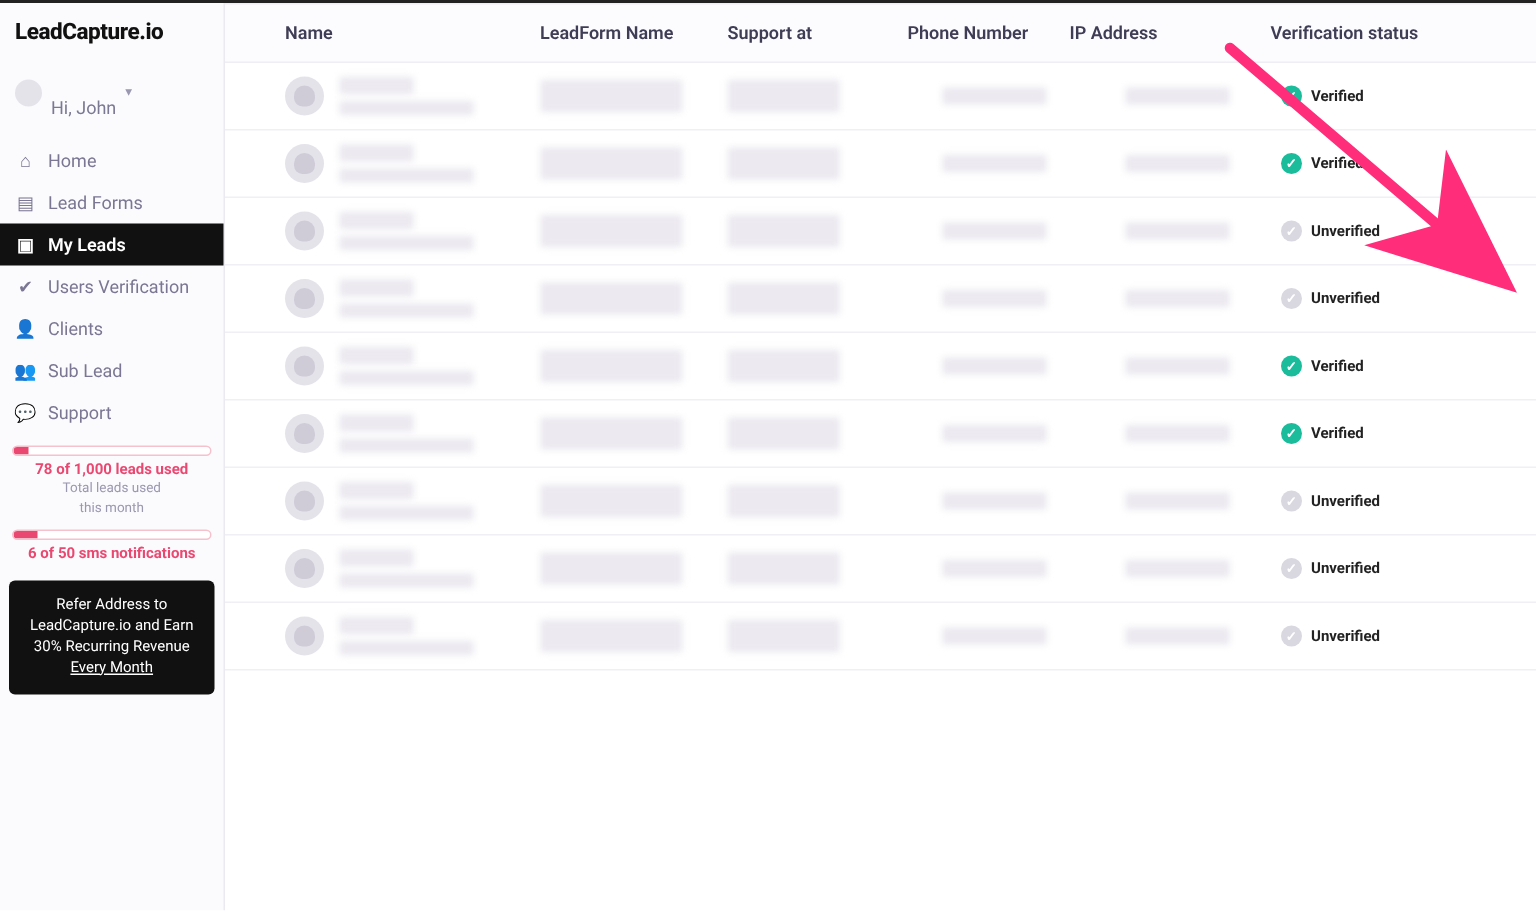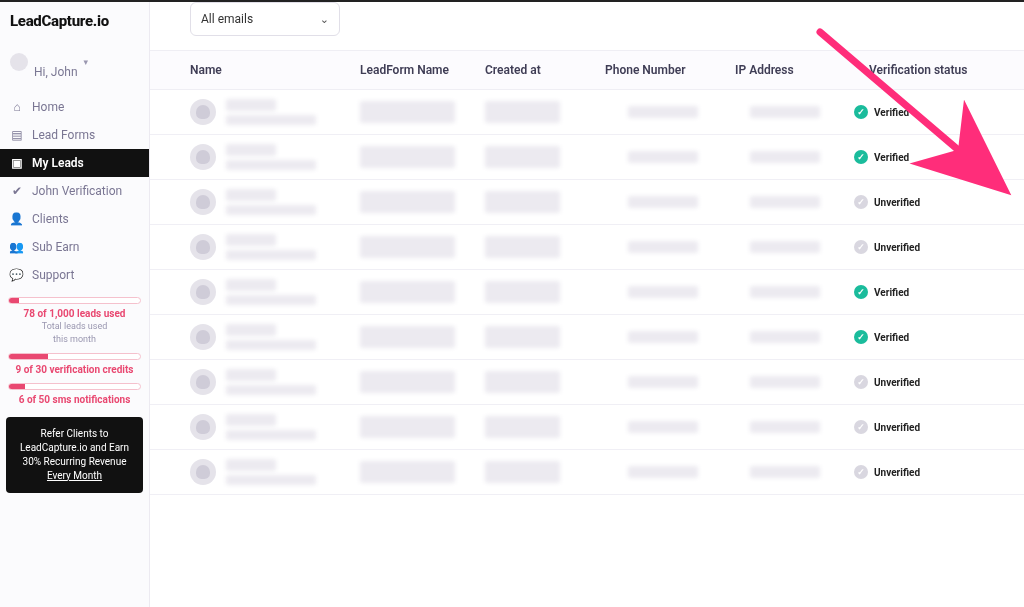--- a/index.html
+++ b/index.html
@@ -118,21 +118,21 @@
   display: flex;
   padding: 12px 12px 12px 40px;
   font-size: 12px; font-weight: 600; color: #3f3d55;
   border-top: 1px solid #efeef4;
   border-bottom: 1px solid #efeef4;
   background: #fcfbfe;
 }
 .col-name { width: 170px; }
 .col-form { width: 125px; }
 .col-created { width: 120px; }
-.col-phone { width: 130px; }
+.col-phone { width: 108px; }
 .col-ip { width: 130px; }
 .col-status { flex: 1; padding-left: 4px; }
 
 .table-body { }
 .row {
   display: flex; align-items: center;
   padding: 9px 12px 9px 40px;
   border-bottom: 1px solid #f0eff5;
 }
 .lead-avatar {
@@ -195,80 +195,68 @@
       <div class="nav-item">
         <span class="nav-icon">▤</span>
         <span>Lead Forms</span>
       </div>
       <div class="nav-item active">
         <span class="nav-icon">▣</span>
         <span>My Leads</span>
       </div>
       <div class="nav-item">
         <span class="nav-icon">✔</span>
-        <span>John Verification</span>
+        <span>Users Verification</span>
       </div>
       <div class="nav-item">
         <span class="nav-icon">👤</span>
         <span>Clients</span>
       </div>
       <div class="nav-item">
         <span class="nav-icon">👥</span>
-        <span>Sub Earn</span>
+        <span>Sub Lead</span>
       </div>
       <div class="nav-item">
         <span class="nav-icon">💬</span>
         <span>Support</span>
       </div>
     </div>
 
   <div class="usage-block">
     <div class="progress-bar">
         <div class="progress-fill" id="leads-fill" style="width: 7.8%;"></div>
       </div>
     <div class="usage-label">78 of 1,000 leads used</div>
     <div class="usage-sub">Total leads used</div>
     <div class="usage-sub">this month</div>
   </div>
 
-  <div class="usage-block">
-    <div class="progress-bar">
-        <div class="progress-fill" id="verify-fill" style="width: 30%;"></div>
-      </div>
-    <div class="usage-label">9 of 30 verification credits</div>
-  </div>
 
   <div class="usage-block">
     <div class="progress-bar">
         <div class="progress-fill" id="sms-fill" style="width: 12%;"></div>
       </div>
     <div class="usage-label">6 of 50 sms notifications</div>
   </div>
 
   <div class="refer-box">
-    <div>Refer Clients to</div>
+    <div>Refer Address to</div>
     <div>LeadCapture.io and Earn</div>
     <div>30% Recurring Revenue</div>
     <div class="underline">Every Month</div>
   </div>
 </div>
 
 <div class="main">
 
-  <div class="filter-row">
-    <div class="dropdown">
-      <span>All emails</span>
-      <span style="font-size:11px;color:#555;">⌄</span>
-    </div>
-  </div>
 
   <div class="table-header">
     <div class="col-name">Name</div>
     <div class="col-form">LeadForm Name</div>
-    <div class="col-created">Created at</div>
+    <div class="col-created">Support at</div>
     <div class="col-phone">Phone Number</div>
     <div class="col-ip">IP Address</div>
     <div class="col-status">Verification status</div>
   </div>
 
   <div class="table-body" id="table-body">
       <div class="row">
         <div class="lead-avatar"></div>
         <div class="name-cell">
           <div class="blur" style="width: 50px;"></div>

